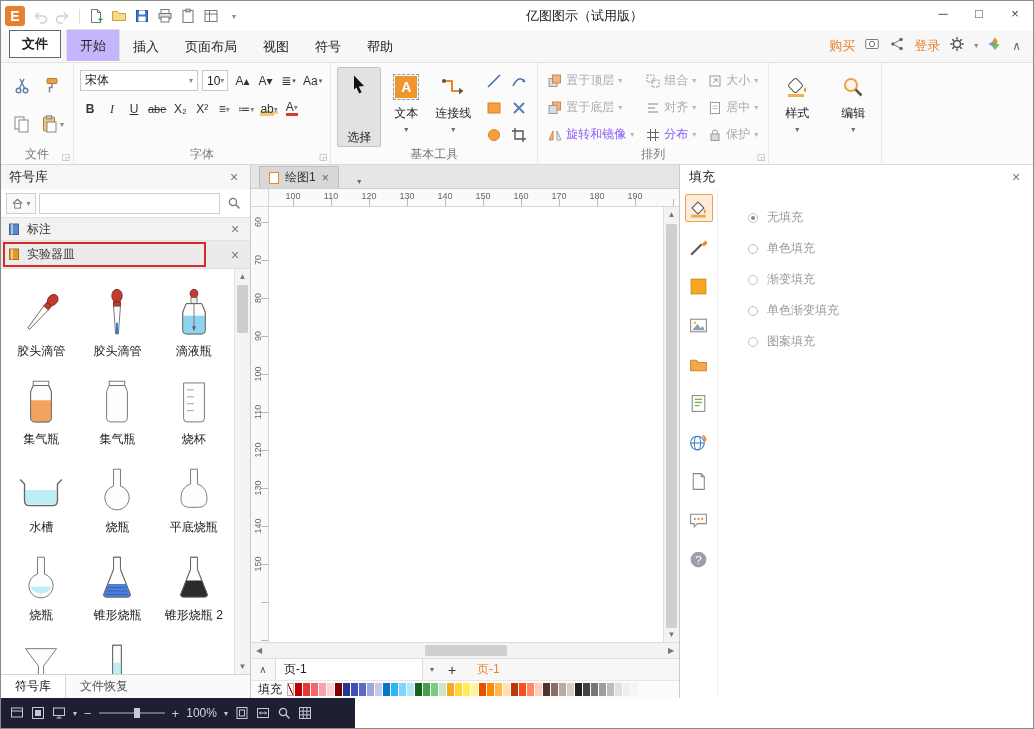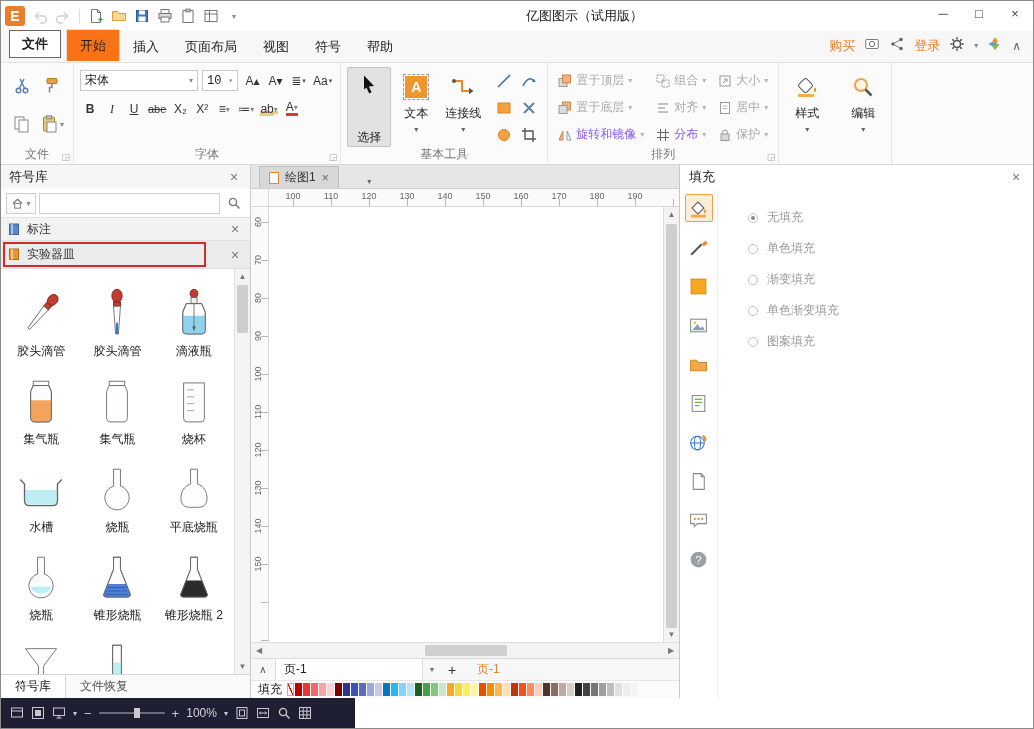--- a/index.html
+++ b/index.html
@@ -17,21 +17,21 @@
 .caret{font-size:8px;color:#888;}
 .title-text{flex:1;text-align:center;font-size:13px;color:#1a1a1a;}
 .win-controls{display:flex;align-self:flex-start;}
 .win-btn{width:36px;height:24px;display:flex;align-items:center;justify-content:center;color:#444;font-size:13px;}
 
 
 .ribbon-tabs{height:32px;display:flex;align-items:flex-end;background:#f7f7f7;border-bottom:1px solid #e2e2e2;padding:0 2px;flex:0 0 32px;}
 #ribbon-tabs-list{display:flex;align-items:flex-end;height:100%;}
 .rtab{padding:7px 13px 6px;font-size:13px;color:#222;}
 .rtab.special{border:1px solid #666;margin:0 5px 4px 6px;padding:4px 12px;font-weight:bold;background:#fff;}
-.rtab.active{background:#f97316;border:1px solid #e0e0e0;border-bottom:1px solid #fff;}
+.rtab.active{background:#c4b5fd;border:1px solid #e0e0e0;border-bottom:1px solid #fff;}
 .tabs-right{margin-left:auto;display:flex;align-items:center;gap:9px;padding:0 10px 7px 0;}
 .tabs-right svg{width:16px;height:16px;}
 .lnk-orange{color:#e87f2c;font-size:13px;}
 
 
 .ribbon{height:102px;background:#fbfbfb;border-bottom:1px solid #d8d8d8;display:flex;flex:0 0 102px;}
 .rgroup{position:relative;border-right:1px solid #e7e7e7;padding:4px 6px 18px 6px;}
 .rgroup-label{position:absolute;bottom:1px;left:0;right:0;text-align:center;color:#777;font-size:12px;}
 .launcher{position:absolute;bottom:2px;right:3px;color:#aaa;font-size:9px;}
 .g-file{display:grid;grid-template-columns:30px 30px;grid-auto-rows:38px;place-items:center;}
@@ -315,21 +315,21 @@
       <div class="rgroup-label">文件</div>
       <span class="launcher">◲</span>
     </div>
 
     <div class="rgroup">
       <div class="font-row1">
         <div class="combo" style="width:118px;">
           <span class="cb-text">宋体</span>
           <span class="caret">▾</span>
         </div>
-        <div class="combo" style="width:36px;font-family:Liberation Mono, monospace;">
+        <div class="combo" style="width:26px;">
           <span class="cb-text">10</span>
           <span class="caret">▾</span>
         </div>
         <div id="font-row1-btns" style="display:flex;gap:2px;">
             <span class="fbtn">
               <span>A▴</span>
             </span>
             <span class="fbtn">
               <span>A▾</span>
             </span>

